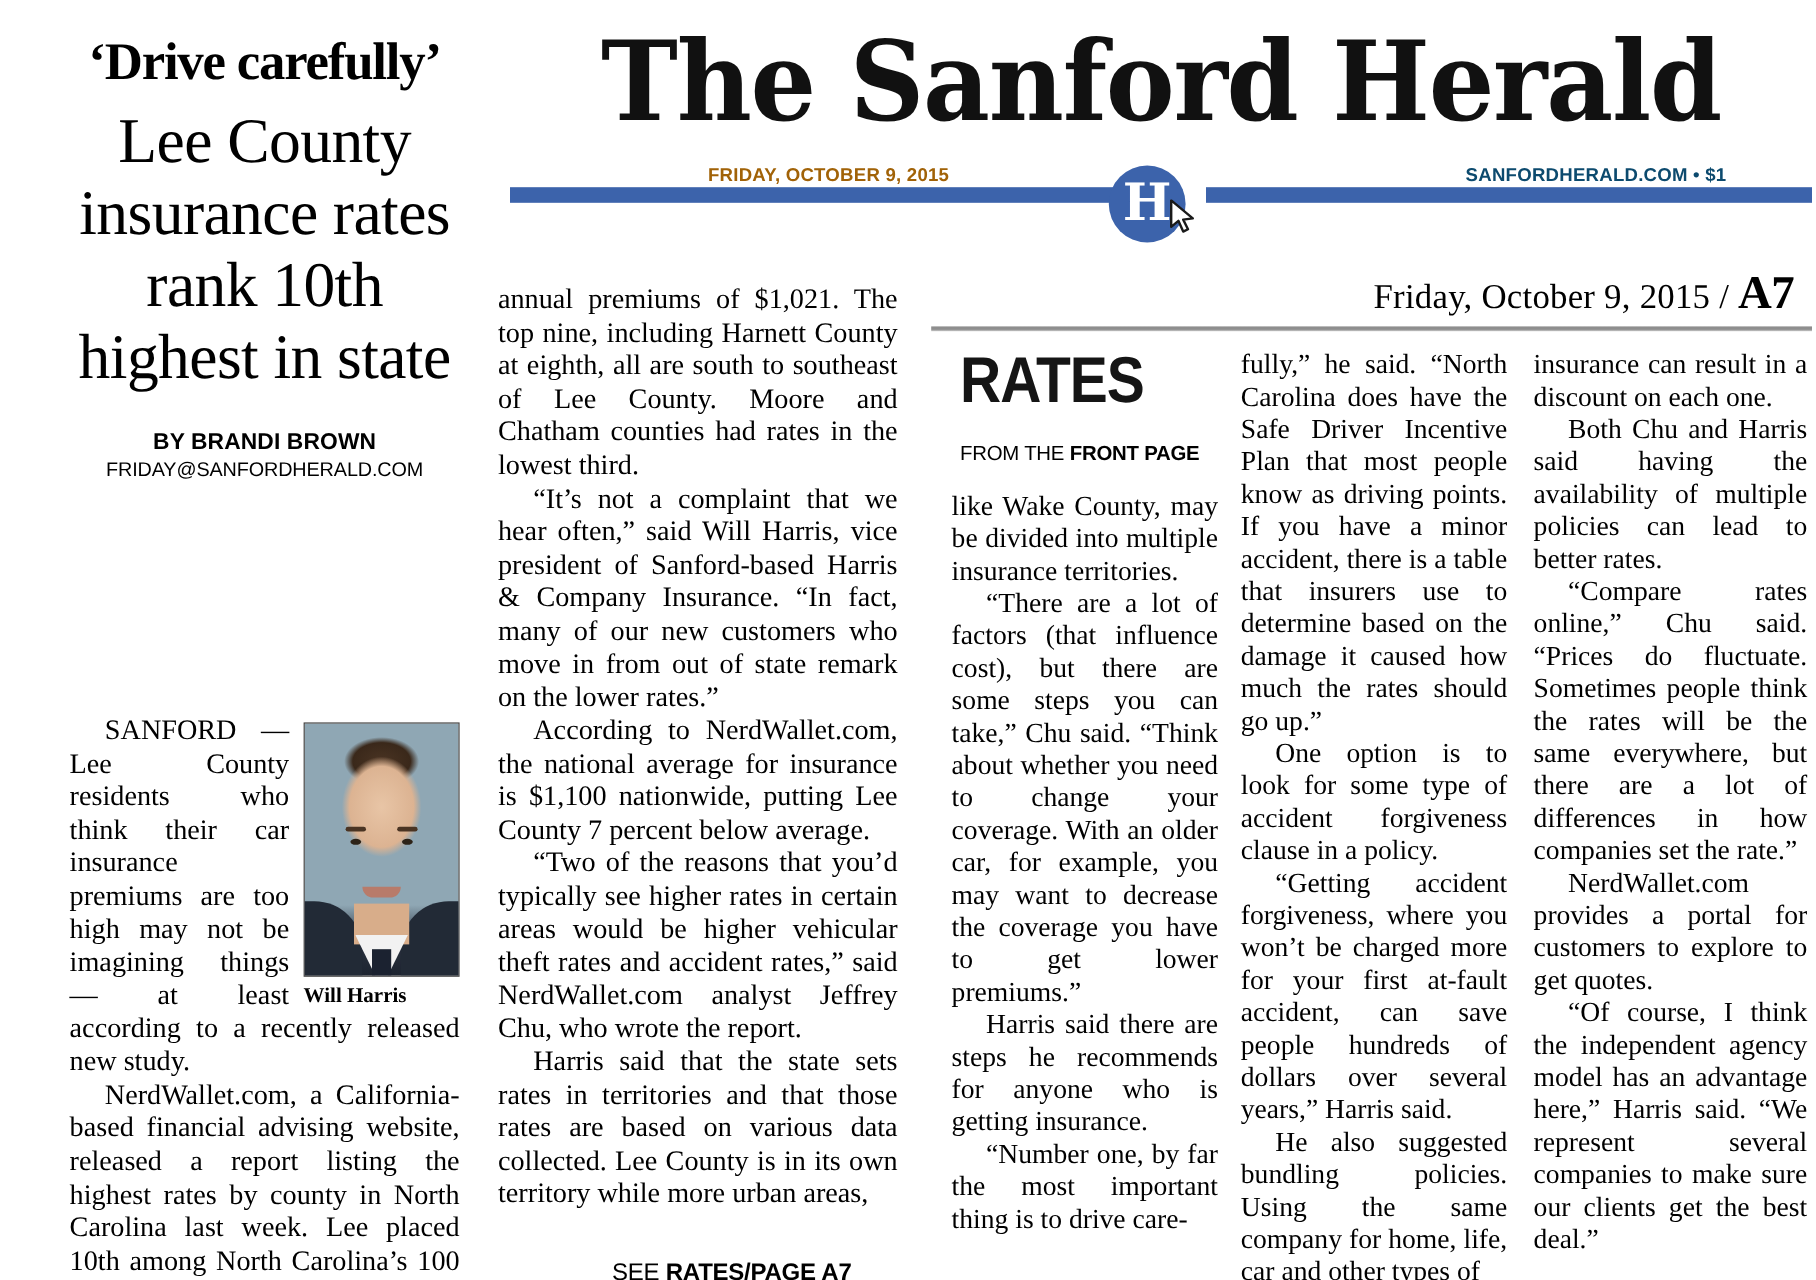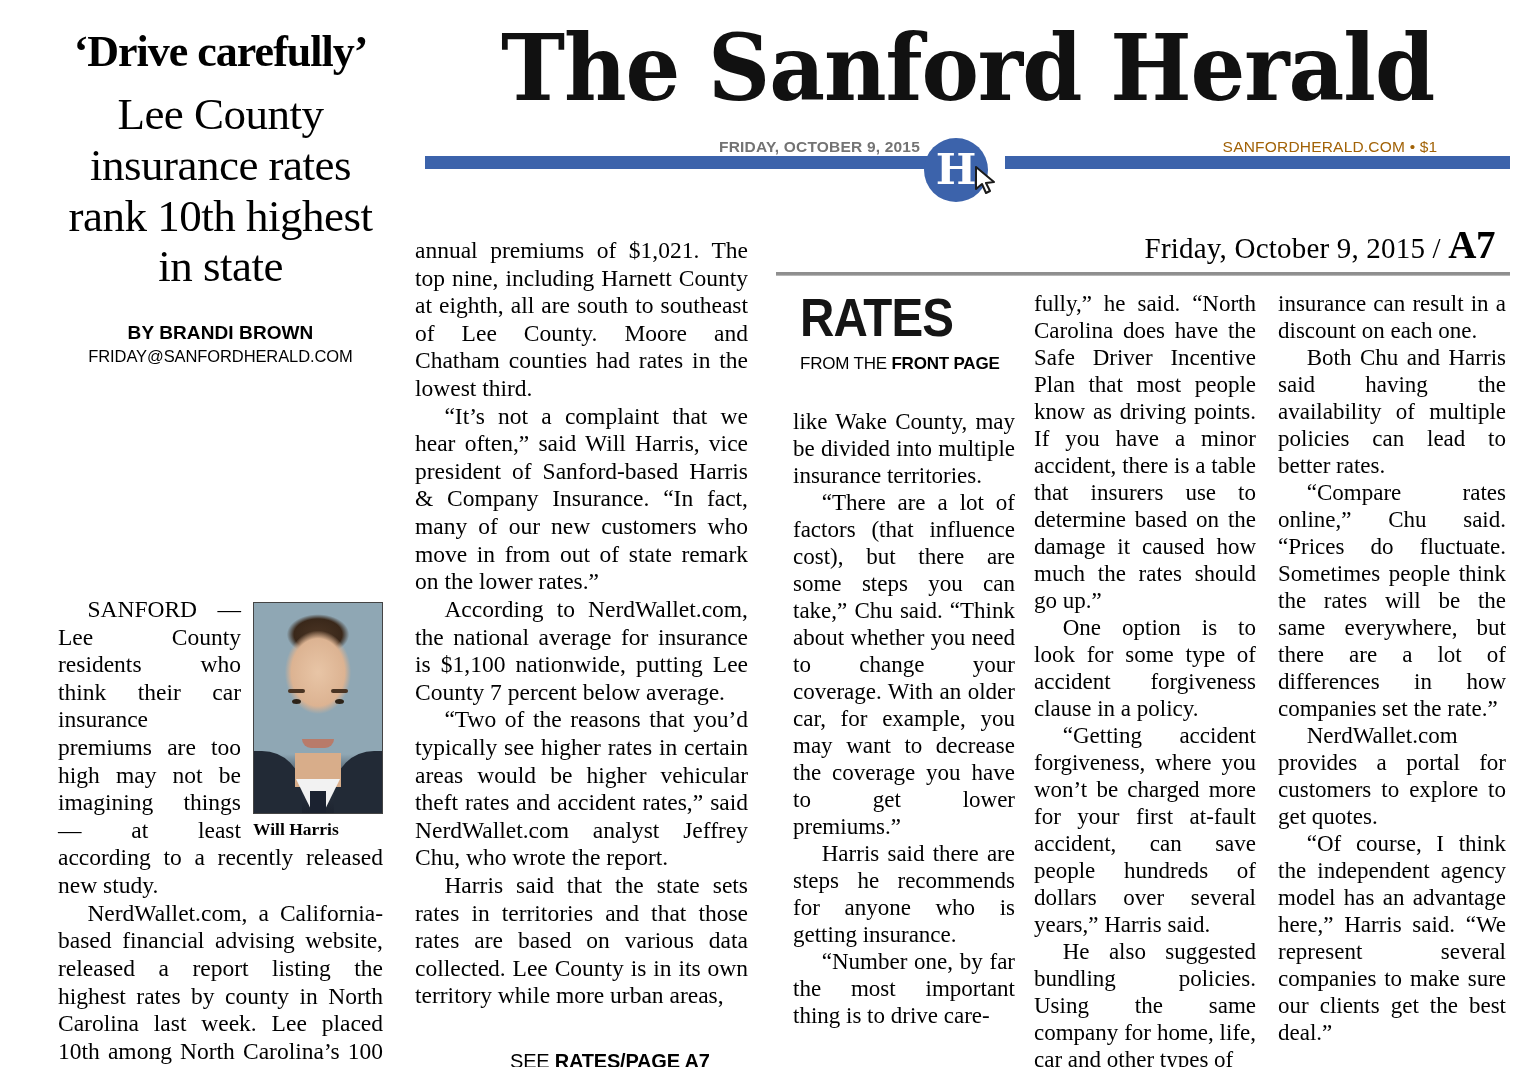--- a/index.html
+++ b/index.html
@@ -32,32 +32,32 @@
   }
   .masthead-rule-wrap {
     position:absolute; left:425px; top:152px; width:1085px; height:18px;
   }
   .masthead-rule-left, .masthead-rule-right {
     position:absolute; top:4px; height:13px; background:#3c63ab;
   }
   .masthead-rule-left { left:0; width:505px; }
   .masthead-rule-right { right:0; width:505px; }
   .masthead-date {
-    position:absolute; left:610px; top:138px; width:310px;
-    text-align:right;
+    position:absolute; left:590px; top:138px; width:310px;
+    text-align:left;
     font-family:"Liberation Sans", sans-serif;
     font-weight:700; font-size:15.5px; letter-spacing:0.2px;
-    color:#737373;
+    color:#a16207;
   }
   .masthead-web {
     position:absolute; right:18px; top:138px; width:330px;
     text-align:center;
     font-family:"Liberation Sans", sans-serif;
-    font-weight:400; font-size:15.5px; letter-spacing:0.2px;
-    color:#a16207;
+    font-weight:700; font-size:15.5px; letter-spacing:0.2px;
+    color:#0c4a6e;
   }
   .h-badge {
     position:absolute; left:924px; top:138px;
     width:64px; height:64px; border-radius:50%;
     background:#3c63ab;
     color:#fff;
     font-family:"DejaVu Serif", serif;
     font-weight:700;
     font-size:43px;
     line-height:63px;
@@ -78,21 +78,21 @@
     font-weight:700;
     font-size:44px;
     line-height:1.02;
     letter-spacing:-1px;
   }
   .deck {
     margin-top:14px;
     text-align:center;
     font-family:"Liberation Serif", serif;
     font-weight:400;
-    font-size:45px;
+    font-size:53px;
     line-height:1.13;
     letter-spacing:-0.5px;
   }
   .byline {
     margin-top:30px;
     text-align:center;
     font-family:"Liberation Sans", sans-serif;
     font-weight:700;
     font-size:19px;
     letter-spacing:0.1px;
@@ -214,21 +214,21 @@
     font-family:"Liberation Sans", sans-serif;
     font-weight:700;
     font-size:54px;
     line-height:1;
     letter-spacing:-1px;
     transform:scaleX(0.88);
     transform-origin:left top;
     color:#151515;
   }
   .sec-head .sub {
-    margin-top:10px;
+    margin-top:24px;
     font-family:"Liberation Sans", sans-serif;
     font-size:17px;
     letter-spacing:-0.2px;
   }
   .sec-head .sub b { font-weight:700; }
 
   .col3 {
     position:absolute; left:793px; top:408px; width:222px;
   }
   .col4 {

